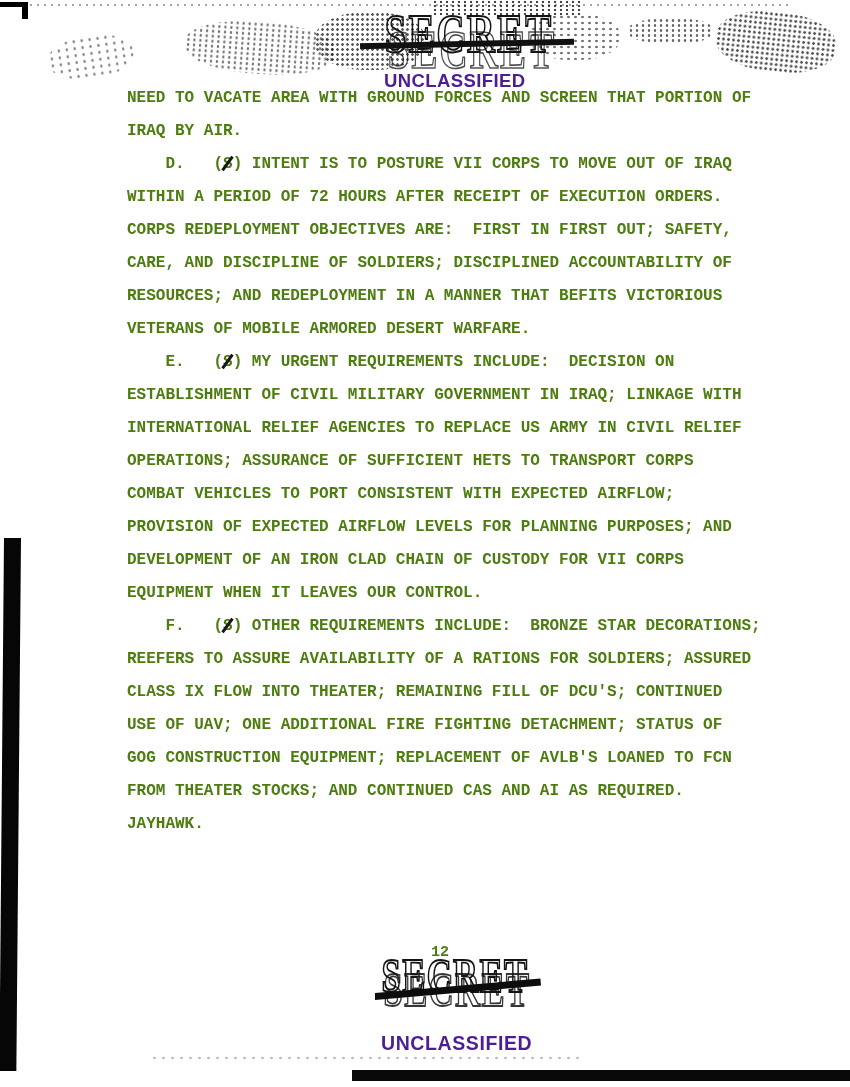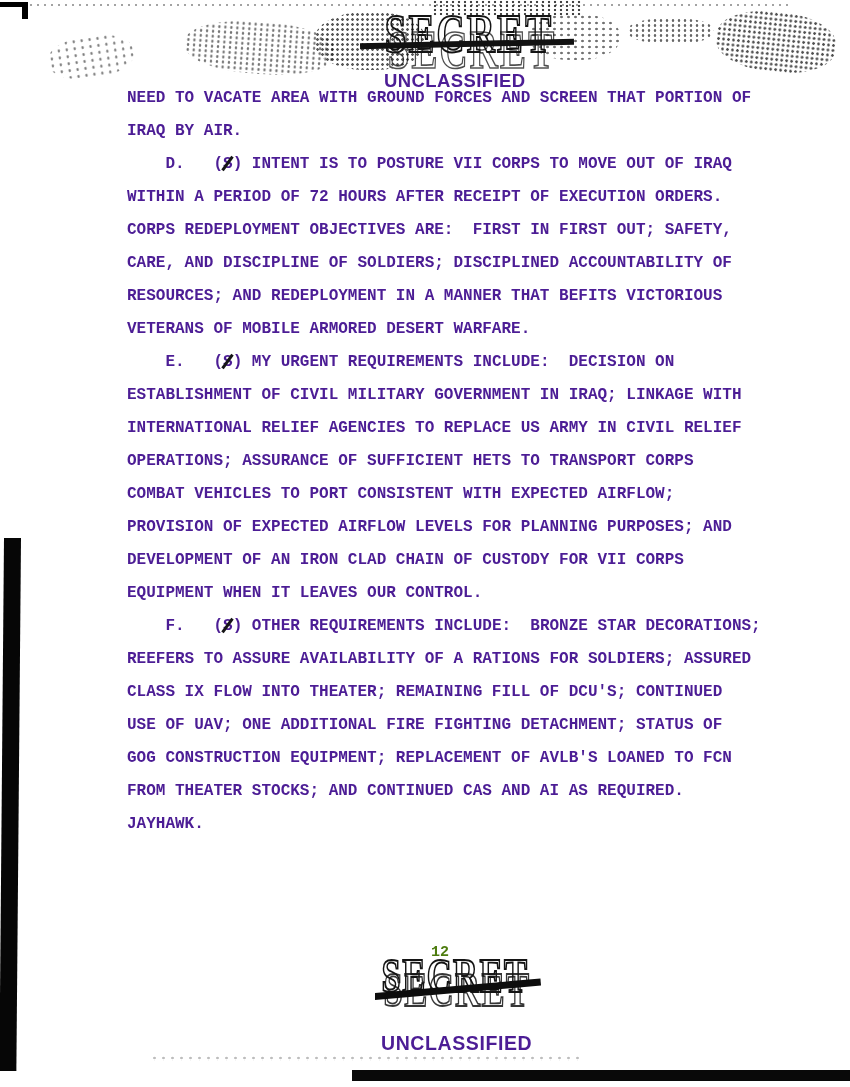--- a/index.html
+++ b/index.html
@@ -8,21 +8,21 @@
     width:850px;height:1087px;
     background:#ffffff;
     overflow:hidden;
     font-family:"Liberation Sans",sans-serif;
     color:#161616;
   }
   
   .doc-body{
     position:absolute;left:127px;top:82px;width:660px;
     font-family:"Liberation Mono",monospace;
-    font-size:16px;font-weight:700;color:#4c1d95;
+    font-size:16px;font-weight:700;color:#4d7c0f;
     white-space:pre;
   }
   .doc-body .line{height:33px;line-height:33px;}
   .marker{position:relative;display:inline-block;}
   .marker::after{
     content:"";position:absolute;left:13px;top:7px;width:3px;height:17px;
     background:#161616;transform:rotate(36deg);transform-origin:center;
   }
   
   .classif{

